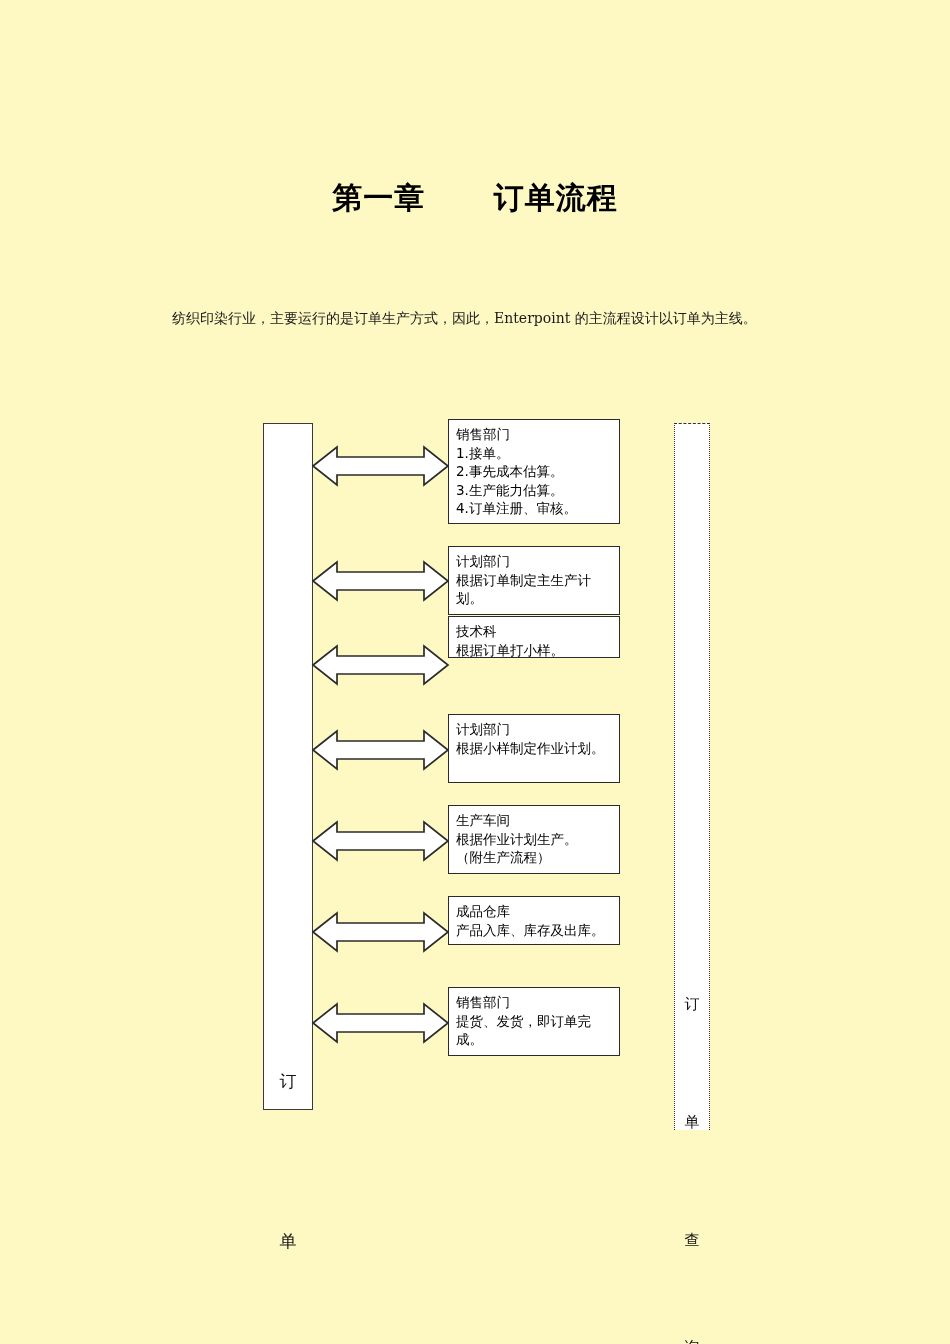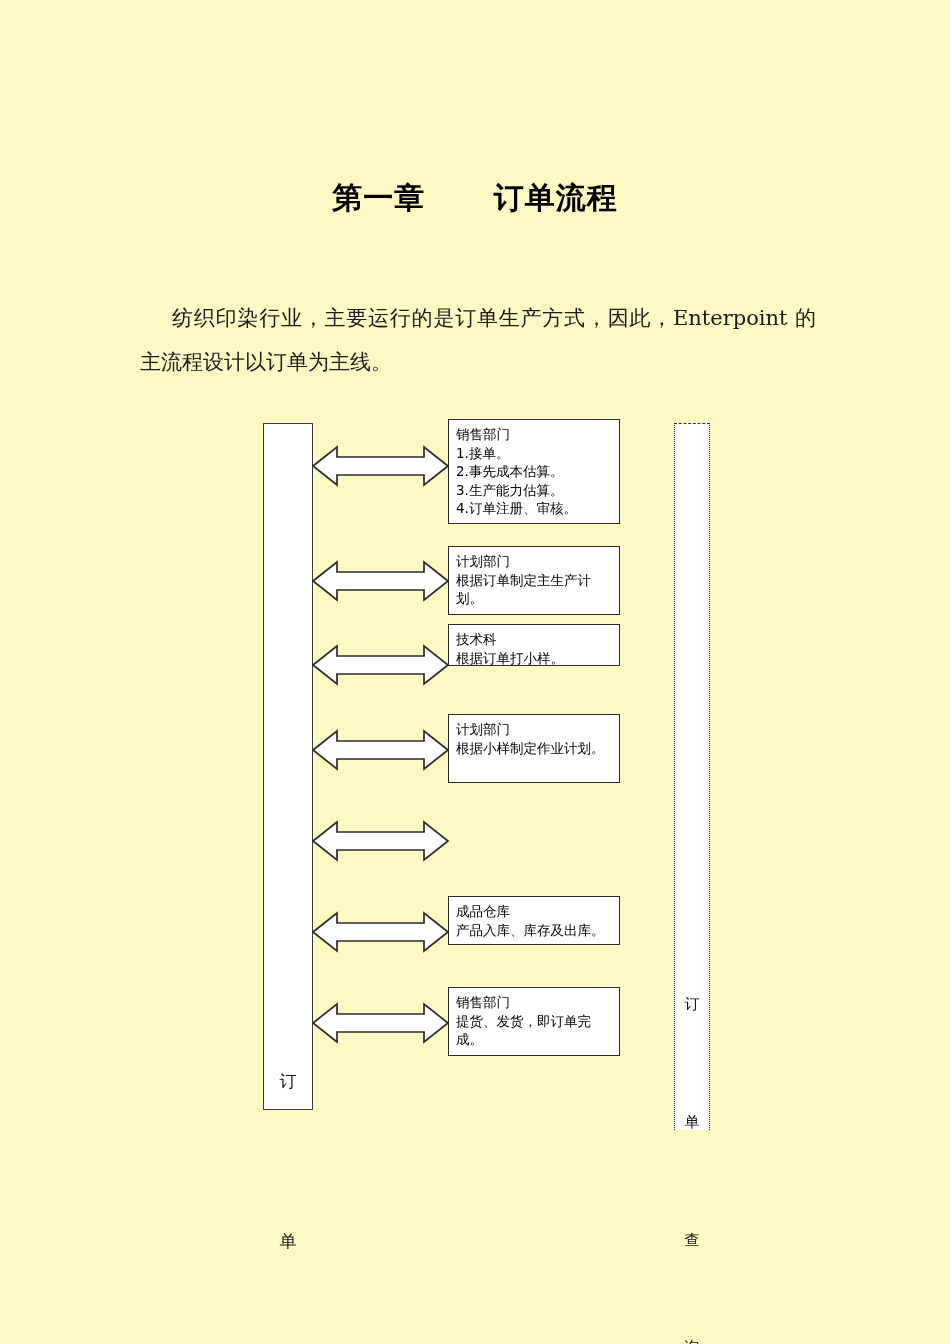--- a/index.html
+++ b/index.html
@@ -39,21 +39,21 @@
     white-space: pre;
   }
 
   
   .doc-para {
     position: absolute;
     left: 140px;
     top: 296px;
     width: 676px;
     font-family: "DejaVu Serif", "Liberation Serif", serif;
-    font-size: 21px;
+    font-size: 14px;
     line-height: 44px;
     text-indent: 32px;
     color: #1a1a1a;
     text-align: justify;
   }
 
   
   #diagram {
     position: absolute;
     left: 0;
@@ -181,26 +181,29 @@
 
     <div class="dept-box" style="top:19px;  height:105px">销售部门
 1.接单。
 2.事先成本估算。
 3.生产能力估算。
 4.订单注册、审核。</div>
 
     <div class="dept-box" style="top:146px; height:69px">计划部门
 根据订单制定主生产计划。</div>
 
-    <div class="dept-box" style="top:224px; height:42px">技术科
+    <div class="dept-box" style="top:216px; height:42px">技术科
 根据订单打小样。</div>
 
     <div class="dept-box" style="top:314px; height:69px">计划部门
 根据小样制定作业计划。</div>
 
+    <div class="dept-box" style="top:405px; height:69px">生产车间
+根据作业计划生产。
+（附生产流程）</div>
 
     <div class="dept-box" style="top:496px; height:49px">成品仓库
 产品入库、库存及出库。</div>
 
     <div class="dept-box" style="top:587px; height:69px">销售部门
 提货、发货，即订单完成。</div>
 
   </div>
 </div>
 

